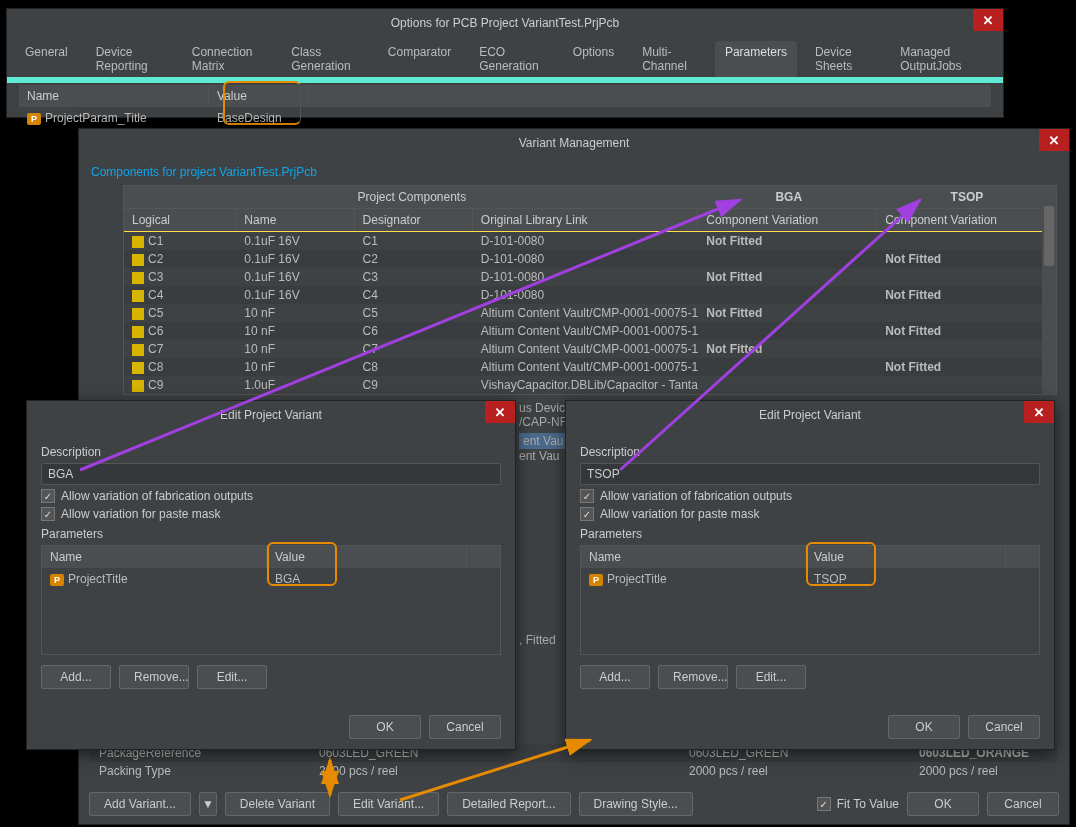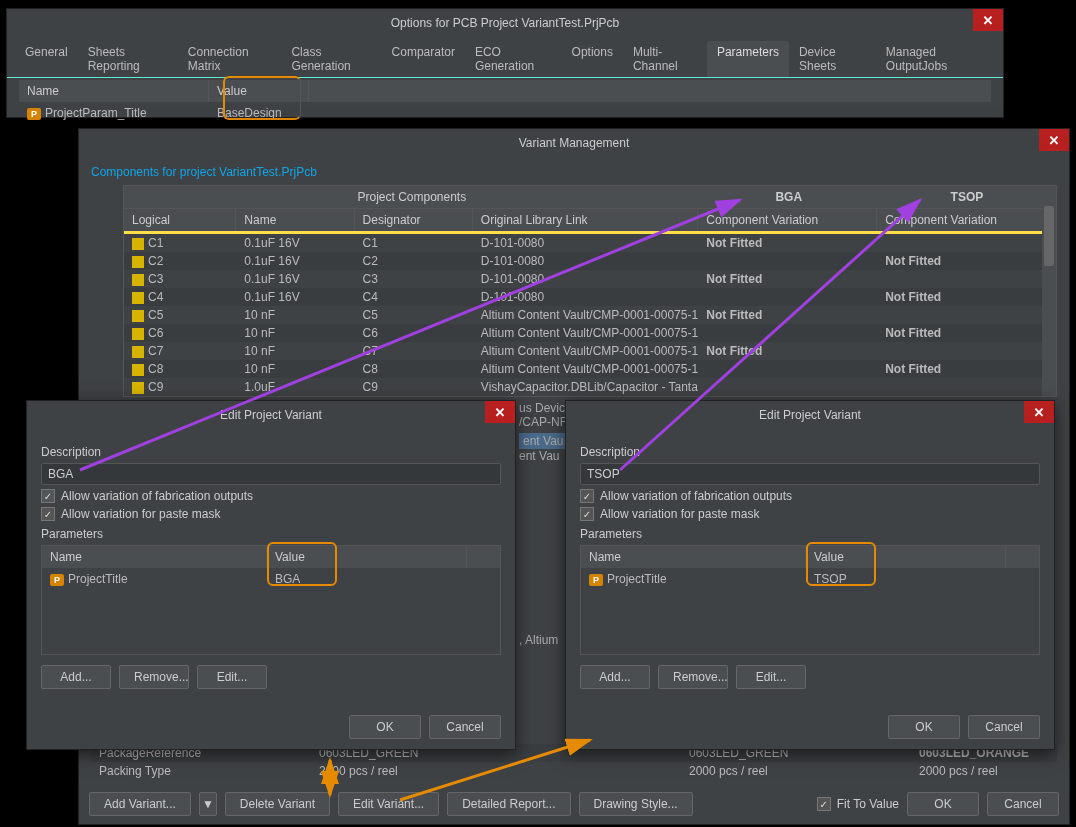--- a/index.html
+++ b/index.html
@@ -40,22 +40,22 @@
     display: flex;
     align-items: center;
     justify-content: center;
     cursor: pointer;
     font-weight: bold;
     font-size: 13px;
   }
   .tabs {
     display: flex;
     padding: 4px 8px 0 8px;
-    gap: 0;
-    border-bottom: 1px solid #5eead4;
+    gap: 8px;
+    border-bottom: 6px solid #5eead4;
   }
   .tab {
     padding: 4px 10px;
     background: #3f4244;
     color: #bbb;
     cursor: pointer;
     font-size: 12px;
     border-radius: 3px 3px 0 0;
   }
   .tab.active {
@@ -144,39 +144,39 @@
     color: #ddd;
     font-size: 10px;
   }
   svg.overlay { position:absolute; top:0; left:0; pointer-events:none; z-index:100;}
   .section-label { font-size:12px; color:#ccc; margin:6px 0 4px 0;}
 
   
   .vm-table { display:flex; flex-direction:column; }
   .vm-top-header { display:flex; background:#4a4e50; border-bottom:1px solid #555;}
   .vm-top-header > div { padding:4px 8px; text-align:center; font-size:12px; color:#ccc;}
-  .vm-col-header { display:flex; background:#4a4e50; border-bottom:3px solid #fde047;justify-content:center;}
+  .vm-col-header { display:flex; background:#4a4e50; border-bottom:1px solid #fde047;justify-content:center;}
   .vm-col-header > div { padding:4px 8px; font-size:12px; color:#ccc; border-right:1px solid #555;}
   .vm-row { display:flex; font-size:12px; color:#bbb;}
   .vm-row > div { padding:2px 8px; overflow:hidden; white-space:nowrap;}
   .vm-row.stripe { background:#3a3d3f; }
   .scrollbar { position:absolute; right:0; top:0; bottom:0; width:14px; background:#4a4e50;}
   .scrollbar-thumb { position:absolute; left:2px; right:2px; top:20px; height:60px; background:#666; border-radius:2px;}
 </style>
 </head>
 <body>
 
 <div class="window" style="left:6px; top:8px; width:998px; height:110px;">
   <div class="titlebar">
     <span>Options for PCB Project VariantTest.PrjPcb</span>
     <div class="close-btn">✕</div>
   </div>
   <div class="tabs">
     <div class="tab">General</div>
-    <div class="tab">Sheets Reporting</div>
+    <div class="tab">Device Reporting</div>
     <div class="tab">Connection Matrix</div>
     <div class="tab">Class Generation</div>
     <div class="tab">Comparator</div>
     <div class="tab">ECO Generation</div>
     <div class="tab">Options</div>
     <div class="tab">Multi-Channel</div>
     <div class="tab active">Parameters</div>
     <div class="tab">Device Sheets</div>
     <div class="tab">Managed OutputJobs</div>
   </div>
@@ -293,21 +293,21 @@
           <div class="scrollbar-thumb"></div>
         </div>
     </div>
 
     <div style="position:absolute; left:440px; top:272px; font-size:12px; color:#aaa;">
       <div>us Devic</div>
       <div>/CAP-NF</div>
       <div style="background:#4a6a8a; padding:1px 4px; margin-top:4px;">ent Vau</div>
       <div>ent Vau</div>
     </div>
-    <div style="position:absolute; left:440px; top:504px; color:#aaa;">, Altium</div>
+    <div style="position:absolute; left:440px; top:504px; color:#aaa;">, Fitted</div>
   </div>
 
   <div style="position:absolute; bottom:44px; left:12px; right:12px;">
     <div class="vm-row stripe">
       <div style="width:220px;">PackageReference</div>
       <div style="width:370px;">0603LED_GREEN</div>
       <div style="width:230px;">0603LED_GREEN</div>
       <div style="width:140px; font-weight:bold;">0603LED_ORANGE</div>
     </div>
     <div class="vm-row">

